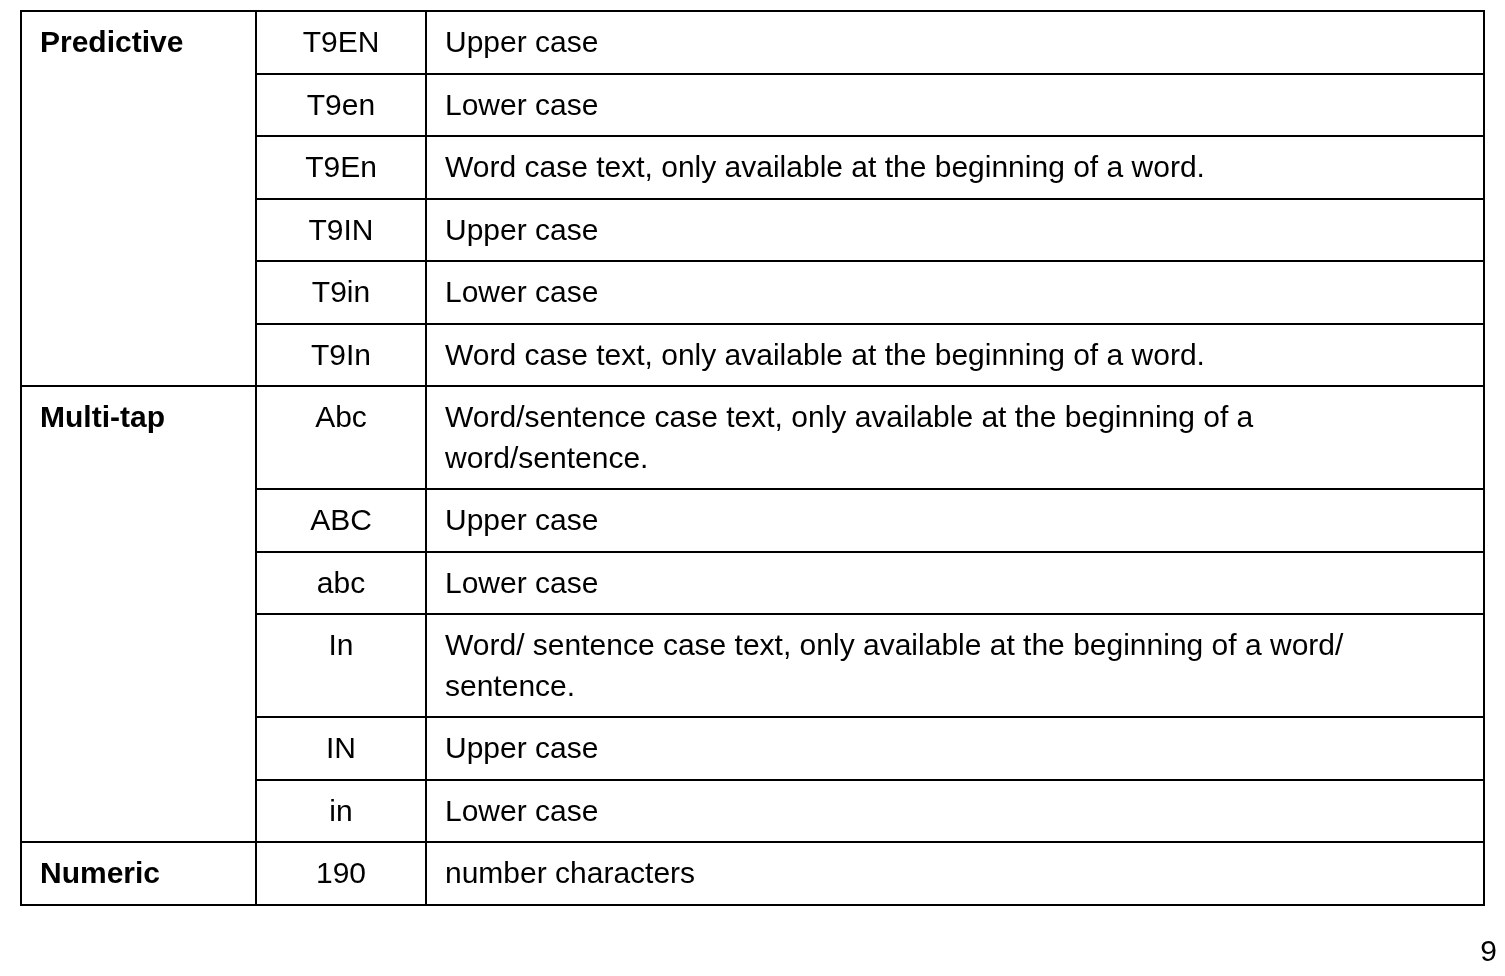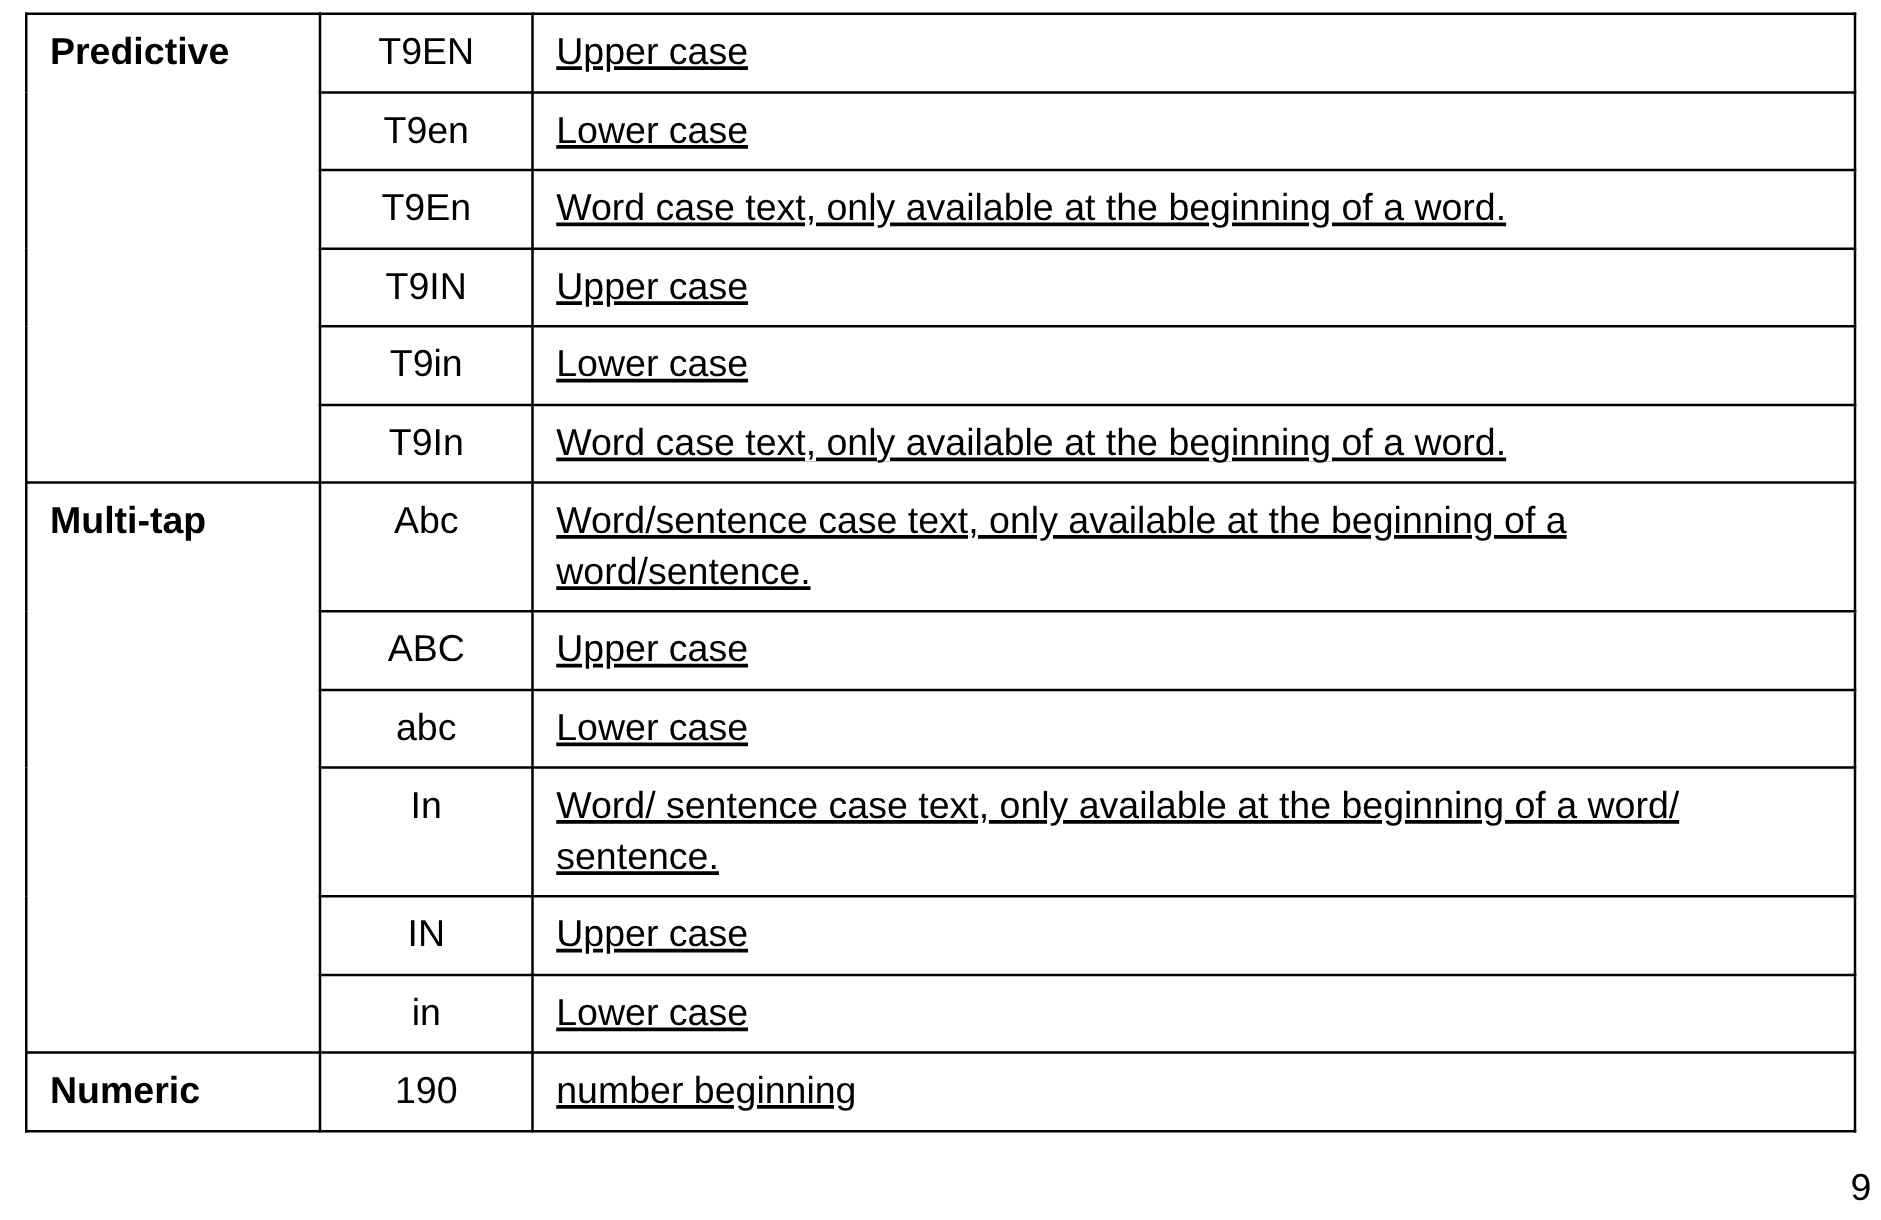--- a/index.html
+++ b/index.html
@@ -33,21 +33,20 @@
       margin-top: 12px;
     }
     .col2 {
       width: 170px;
       text-align: center;
       font-weight: normal;
       border-radius: 18px;
     }
     .col3 {
       font-weight: normal;
-      text-decoration: underline;
     }
     .page-number {
       position: absolute;
       bottom: 8px;
       right: 8px;
       font-size: 30px;
     }
   </style>
 </head>
 <body>
@@ -102,18 +101,18 @@
       <td class="col3">Upper case</td>
     </tr>
     <tr>
       <td class="col2">in</td>
       <td class="col3">Lower case</td>
     </tr>
 
     <tr>
       <td class="col1">Numeric</td>
       <td class="col2">190</td>
-      <td class="col3">number beginning</td>
+      <td class="col3">number characters</td>
     </tr>
   </tbody>
 </table>
 
 <div class="page-number">9</div>
 
 </body></html>

